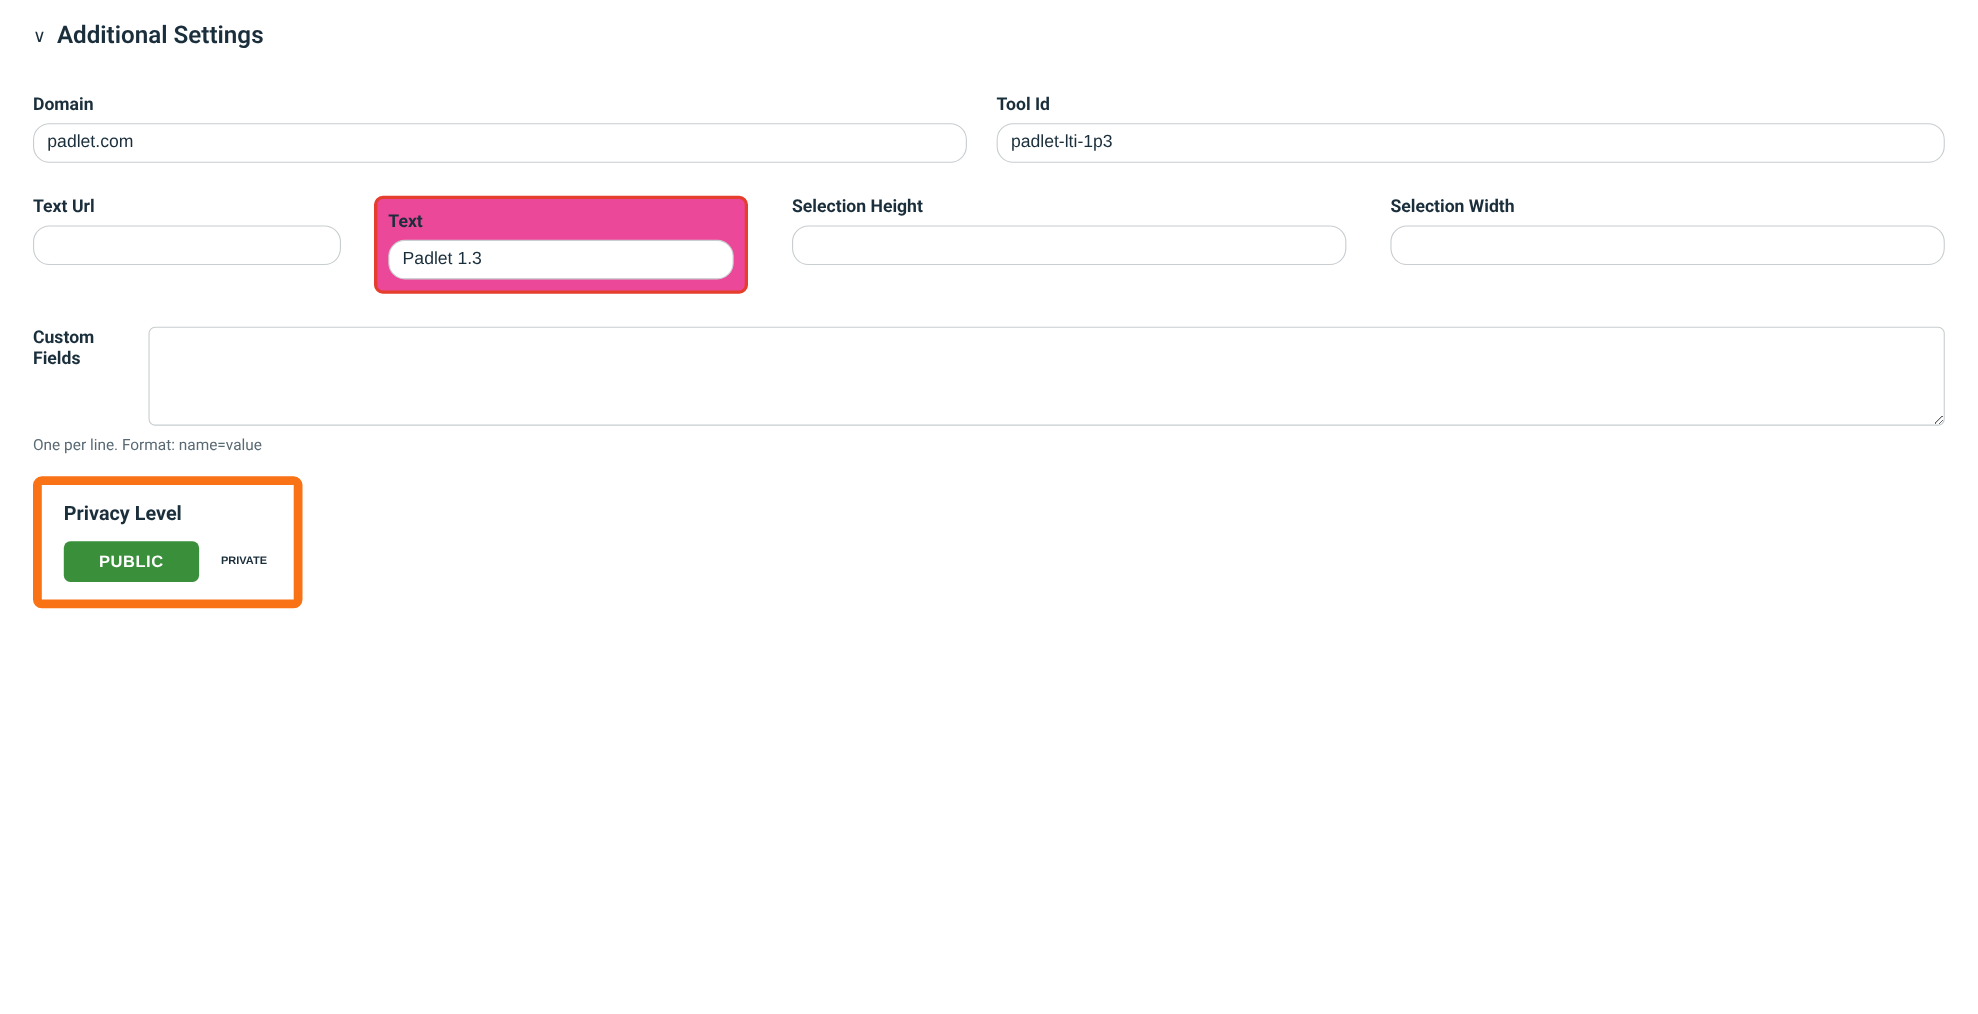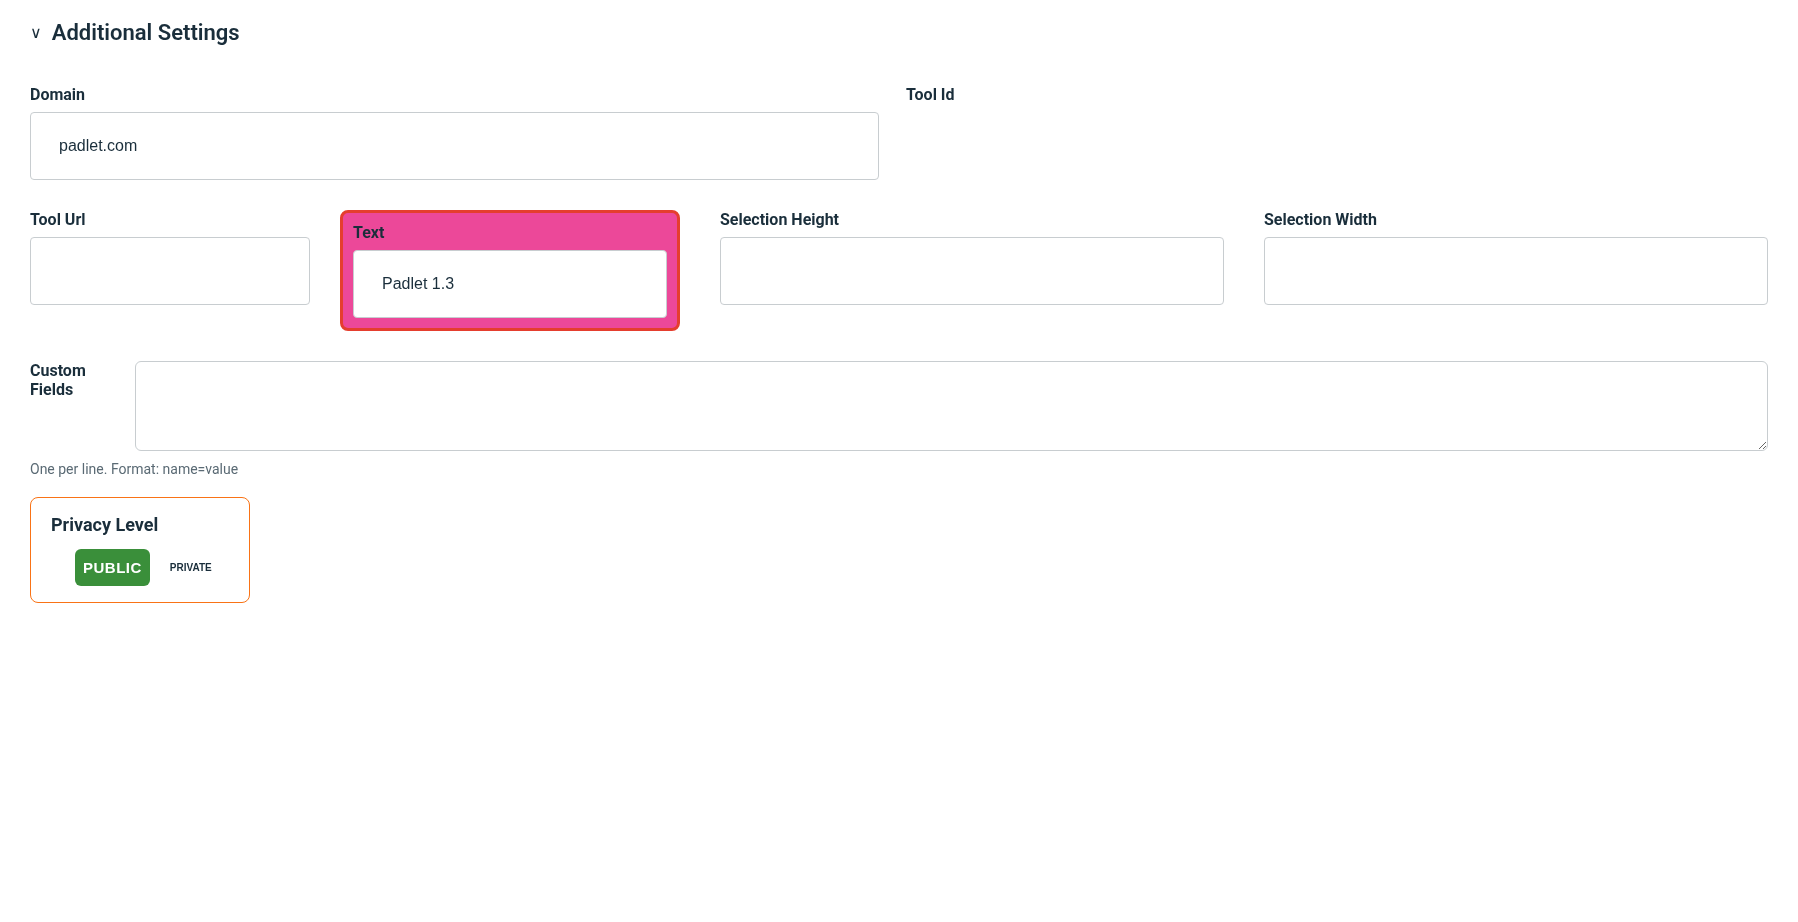--- a/index.html
+++ b/index.html
@@ -43,27 +43,27 @@
     }
 
     .field-label {
       font-size: 16px;
       font-weight: 700;
       color: #1a2e3b;
     }
 
     .field-input {
       border: 1px solid #c8cdd0;
-      border-radius: 4px;
-      padding: 12px 28px;
+      border-radius: 15px;
+      padding: 12px 12px;
       font-size: 16px;
       color: #1a2e3b;
       outline: none;
       background: #ffffff;
-      height: 68px;
+      height: 36px;
       width: 100%;
     }
 
     .text-field-wrapper {
       border: 3px solid #e53e2e;
       border-radius: 8px;
       padding: 10px;
       background: #ec4899;
     }
 
@@ -85,21 +85,21 @@
       font-family: inherit;
     }
 
     .helper-text {
       font-size: 14px;
       color: #5a6a74;
       margin-bottom: 20px;
     }
 
     .privacy-section {
-      border: 1px solid #f97316;
+      border: 8px solid #f97316;
       border-radius: 8px;
       padding: 16px 20px;
       display: inline-flex;
       flex-direction: column;
       gap: 14px;
       min-width: 220px;
     }
 
     .privacy-label {
       font-size: 18px;
@@ -111,26 +111,25 @@
       display: flex;
       align-items: center;
       gap: 16px;
     }
 
     .btn-public {
       background-color: #3a8f3a;
       color: #ffffff;
       border: none;
       border-radius: 6px;
-      padding: 10px 8px;
+      padding: 10px 32px;
       font-size: 15px;
       font-weight: 700;
       cursor: pointer;
       letter-spacing: 0.5px;
-      margin-left: 24px;
     }
 
     .btn-private {
       background: none;
       border: none;
       font-size: 10px;
       font-weight: 600;
       color: #1a2e3b;
       cursor: pointer;
       padding: 10px 4px;
@@ -176,27 +175,28 @@
 </div>
 
 
 <div class="row-first">
   <div class="form-field domain-field">
     <label class="field-label">Domain</label>
     <input class="field-input" type="text" value="padlet.com" style="">
   </div>
   <div class="form-field toolid-field">
     <label class="field-label">Tool Id</label>
+    <input class="field-input" type="text" value="padlet-lti-1p3" style="">
   </div>
 </div>
 
 
 <div class="second-row-inner">
   <div class="form-field" style="flex: 0 0 280px; margin-right: 30px;">
-    <label class="field-label">Tool Url</label>
+    <label class="field-label">Text Url</label>
     <input class="field-input" type="text" value="" style="">
   </div>
 
   <div class="text-field-wrapper" style="flex: 0 0 340px; margin-right: 10px;">
     <div class="field-label">Text</div>
     <div style="margin-top: 8px; text-decoration: underline;">
       <input class="field-input" type="text" value="Padlet 1.3" style="border: 1px solid rgb(200, 205, 208);">
     </div>
   </div>
 

